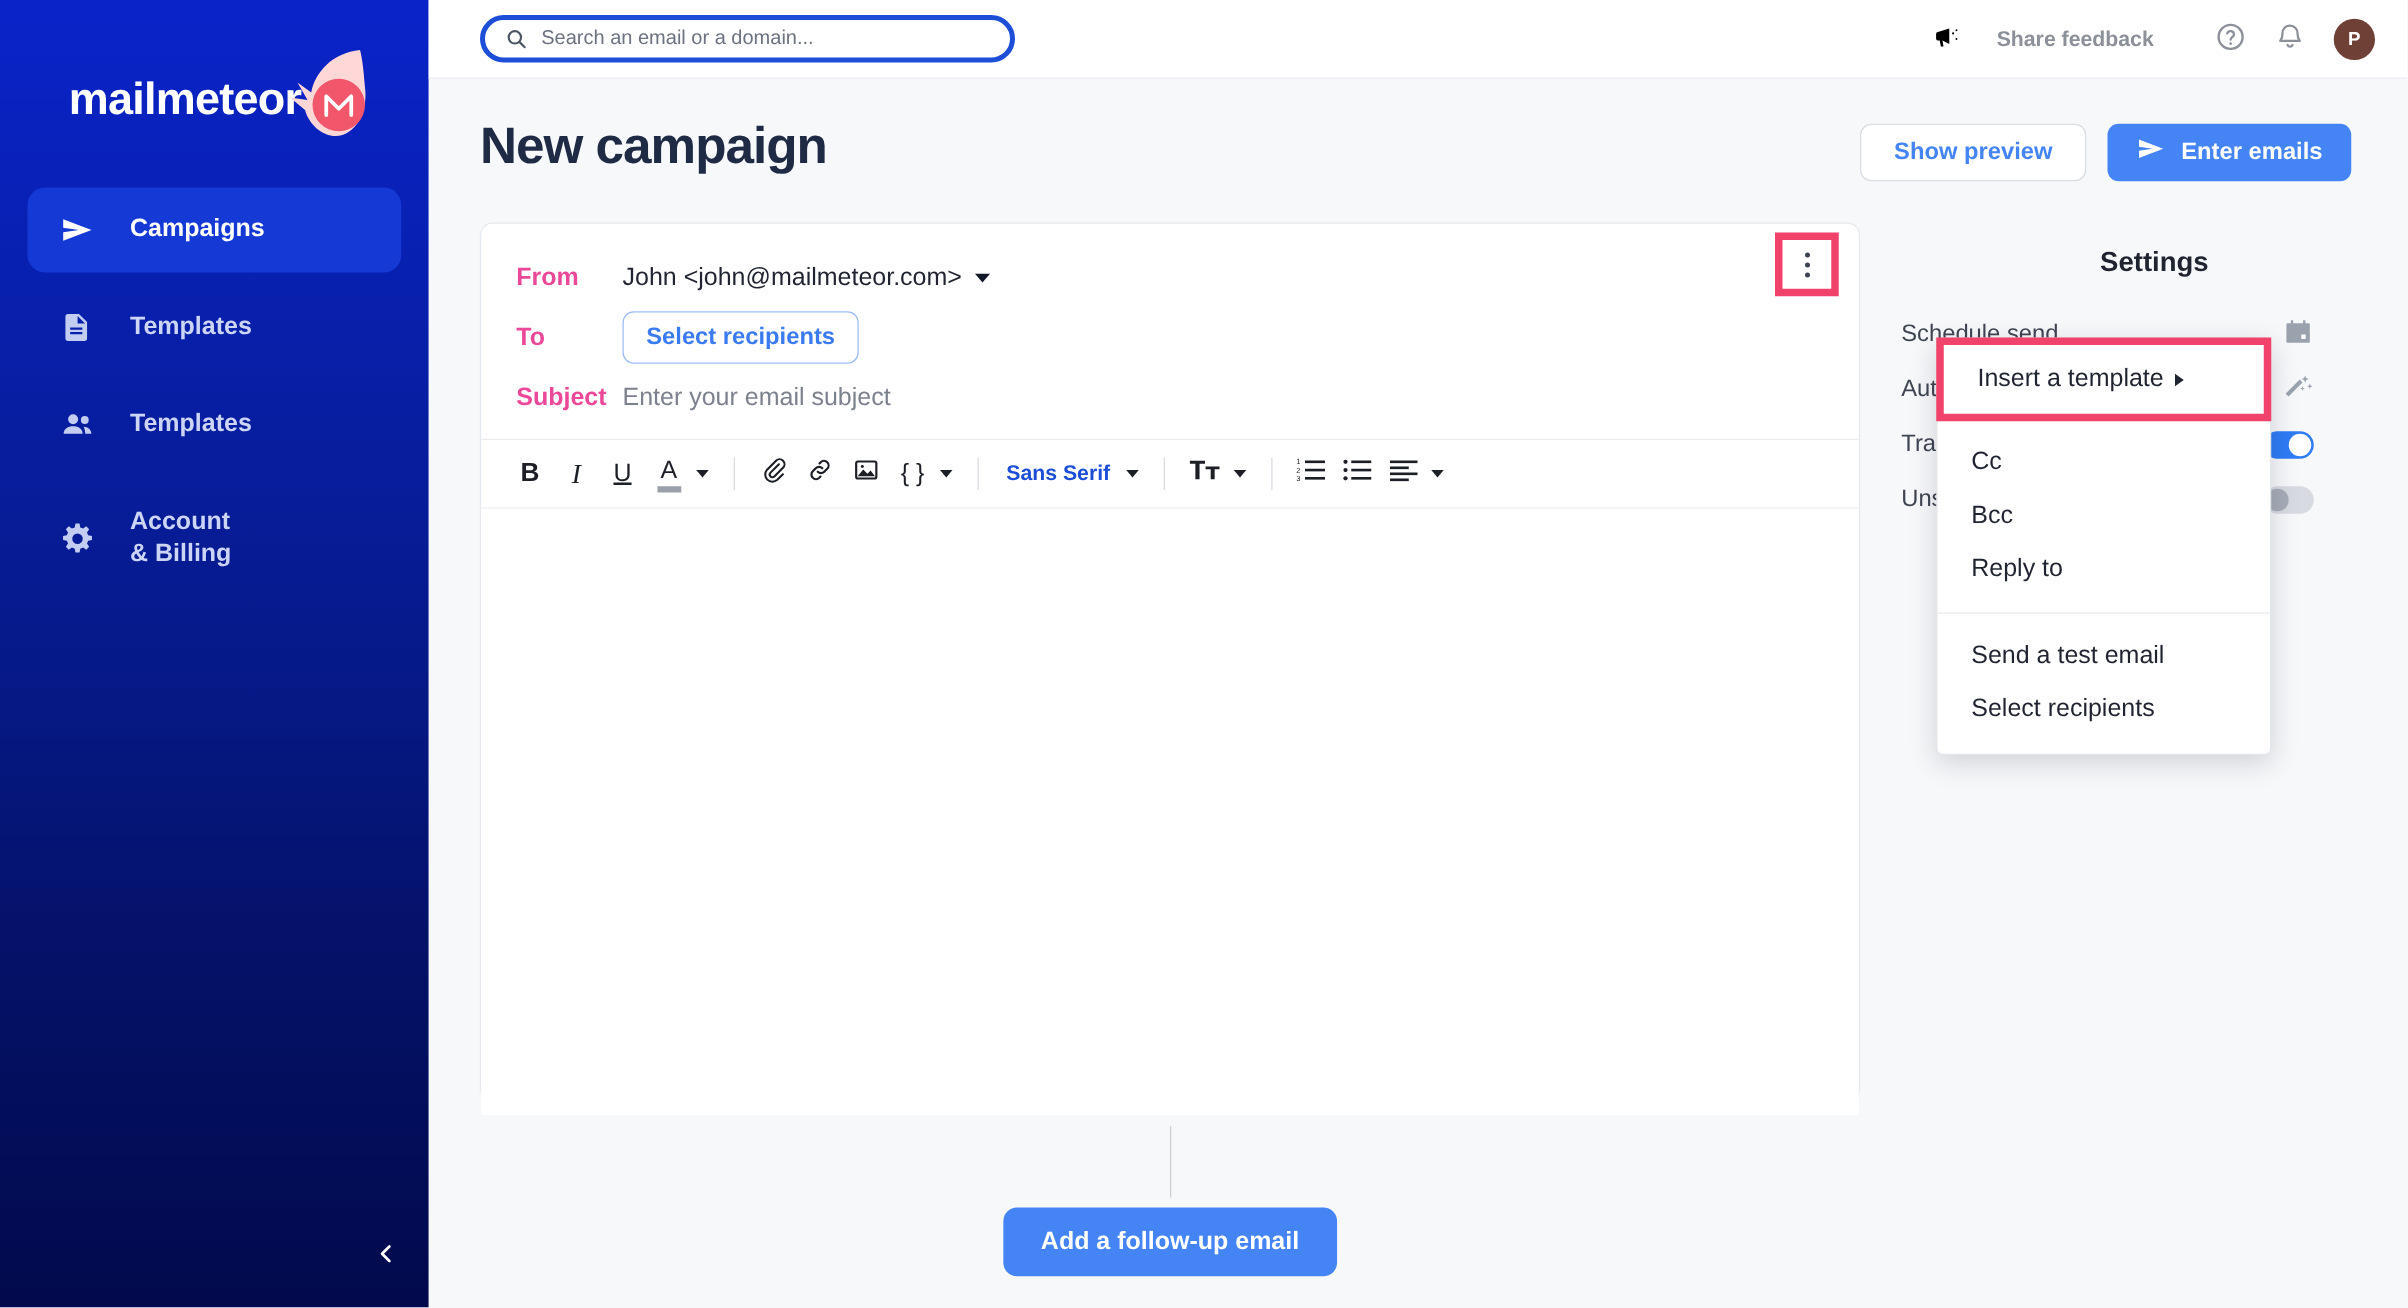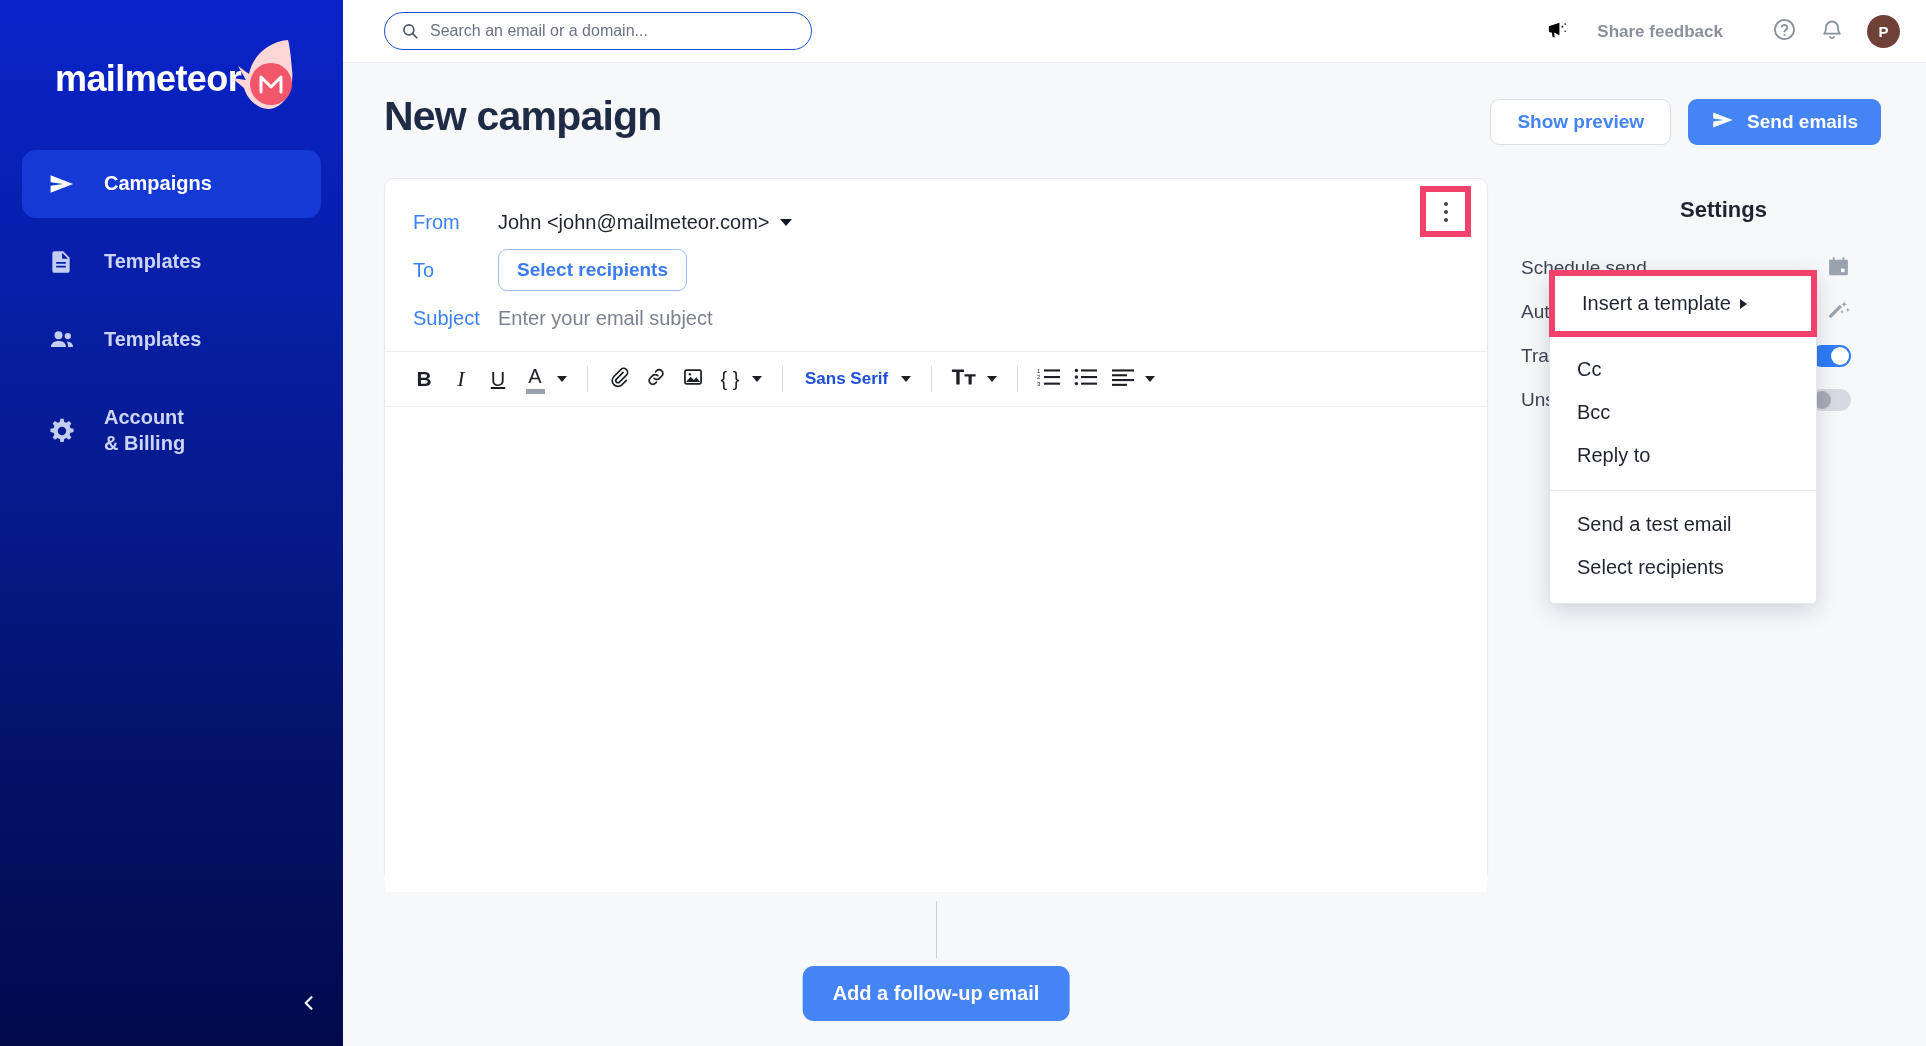--- a/index.html
+++ b/index.html
@@ -64,21 +64,21 @@
   .main { position: relative; flex: 1; height: 1046px; background: #f7f8fa; }
 
   
   .topbar {
     position: relative; height: 63px; width: 100%;
     background: #ffffff; border-bottom: 1px solid #e9ecf1;
   }
   .search-box {
     position: absolute; left: 41px; top: 12px;
     width: 428px; height: 38px;
-    border: 1px solid #1d4ed8; border-radius: 19px;
+    border: 4px solid #1d4ed8; border-radius: 19px;
     background: #ffffff;
     display: flex; align-items: center; padding: 0 16px;
   }
   .search-icon { color: #4b5563; flex: 0 0 18px; display: flex; }
   .search-input {
     border: 0; outline: 0; margin-left: 11px; width: 360px;
     font-family: inherit; font-size: 16px; color: #6b7280; background: transparent;
   }
   .search-input::placeholder { color: #6b7280; }
 
@@ -138,21 +138,21 @@
     border-radius: 10px;
     width: 1104px; height: 703px;
     box-shadow: 0 1px 2px rgba(16,24,40,0.04);
   }
   .field-row {
     display: flex; align-items: center; height: 48px; padding: 0 28px;
   }
   .field-row.from { margin-top: 19px; }
   .field-label {
     width: 85px; flex: 0 0 85px;
-    font-size: 20px; color: #3b82f6;
+    font-size: 20px; color: #ec4899; font-weight: bold;
   }
   .field-value {
     display: flex; align-items: center; gap: 10px;
     font-size: 20px; color: #1f2430;
   }
   .caret-down { width: 0; height: 0; border-left: 6px solid transparent; border-right: 6px solid transparent; border-top: 7px solid #111827; }
   .chip-btn {
     border: 1px solid #9ebdf6; border-radius: 9px;
     background: #ffffff; color: #3b7bf1;
     font-size: 19px; font-weight: 700; font-family: inherit;
@@ -385,21 +385,21 @@
       <div class="head-actions">
         <button class="btn btn-outline">
           <span>Show preview</span>
         </button>
         <button class="btn btn-primary">
           <span>
             <svg width="24" height="24" viewBox="0 0 24 24" fill="currentColor">
                 <path d="M2.2 4.6 L21.6 12 L2.2 19.4 L2.2 13.6 L13 12 L2.2 10.4 Z"></path>
               </svg>
           </span>
-          <span>Send emails</span>
+          <span>Enter emails</span>
         </button>
       </div>
     </div>
 
     <div class="content">
 
       <div class="compose-col">
         <section class="compose-card">
 
           <div class="kebab-highlight">

